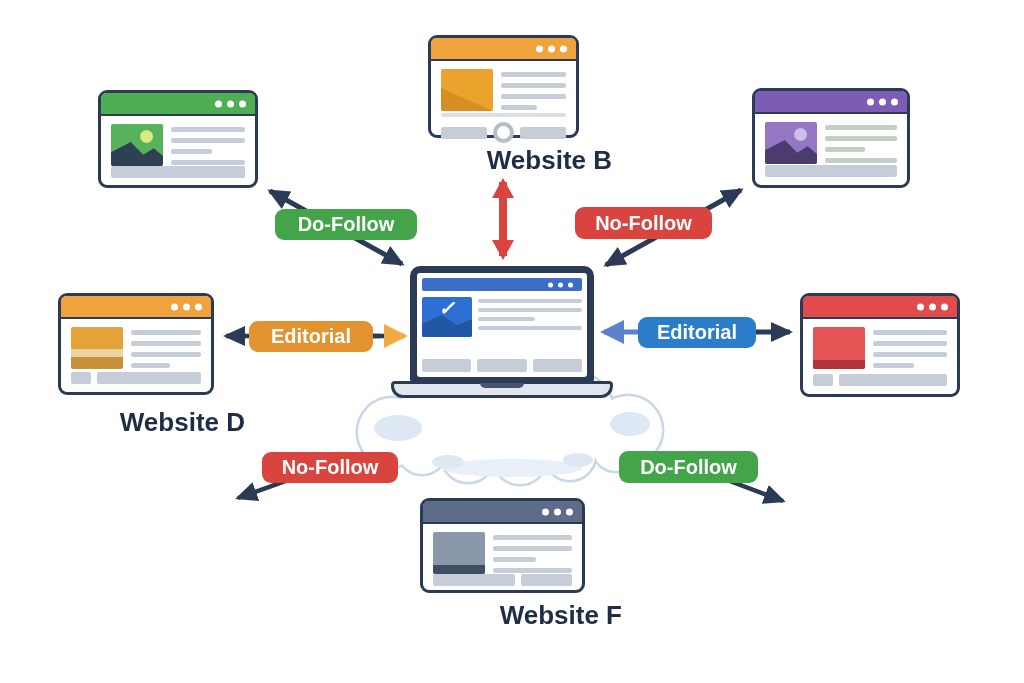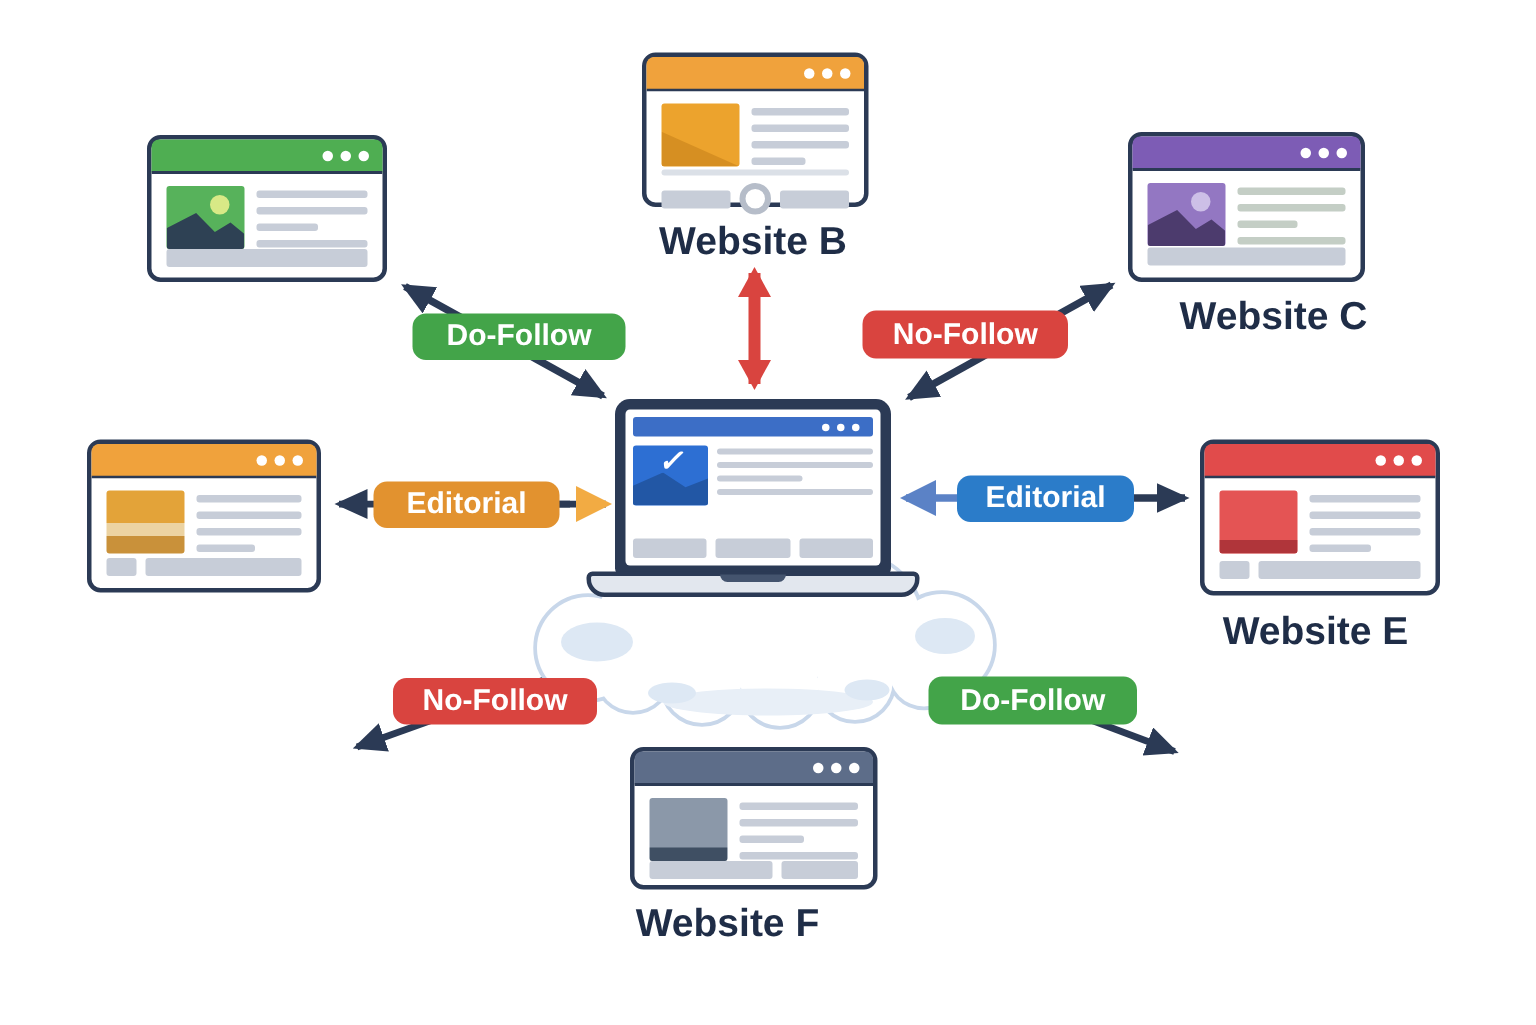--- a/index.html
+++ b/index.html
@@ -48,24 +48,24 @@
   #card-d .thumb{background:linear-gradient(180deg,#e3a339 0 52%,#ecd3a2 52% 72%,#c9913a 72% 100%);}
   #card-e{left:800px;top:293px;width:160px;height:104px;}
   #card-e .card-header{background:var(--redheader);}
   #card-e .thumb{background:#e45454;} #card-e .strip{background:#b0353a;}
   #card-f{left:420px;top:498px;width:165px;height:95px;}
   #card-f .card-header{background:var(--slate);}
   #card-f .thumb{background:#8b98a9;} #card-f .strip{background:#3f4f63;}
   #card-f .bbar.w1{flex:1.6;} #card-f .bbar.w2{flex:1;}
 
   
-  .site-label{position:absolute;z-index:3;width:220px;text-align:center;font-weight:bold;
+  .site-label{position:absolute;z-index:3;width:220px;text-align:right;font-weight:bold;
               font-size:26px;color:var(--ink);letter-spacing:0px;}
   #label-a{left:65px;top:197px;} #label-b{left:392px;top:145px;} #label-c{left:739px;top:195px;}
-  #label-d{left:25px;top:407px;} #label-e{left:767px;top:405px;} #label-f{left:375px;top:600px;}
+  #label-d{left:25px;top:407px;} #label-e{left:767px;top:405px;} #label-f{left:402px;top:600px;}
   #label-main{position:absolute;z-index:3;left:355px;top:410px;width:300px;text-align:center;
               font-weight:bold;font-size:30px;color:var(--ink);}
 
   
   .badge{position:absolute;z-index:4;color:#fff;font-weight:bold;font-size:20px;
          border-radius:9px;display:flex;align-items:center;justify-content:center;
          box-sizing:border-box;}
   #badge-dofollow-top{left:275px;top:209px;width:142px;height:31px;background:var(--greenbadge);}
   #badge-nofollow-top{left:575px;top:207px;width:137px;height:32px;background:var(--red);}
   #badge-editorial-left{left:249px;top:321px;width:124px;height:31px;background:var(--orangebadge);}
@@ -359,22 +359,21 @@
       <div class="mini-bottom">
         <span></span>
           <span></span>
           <span></span>
       </div>
     </div>
   </div>
   <div class="laptop-base"></div>
 
   <div class="site-label" id="label-b">Website B</div>
-  <div class="site-label" id="label-c">Website C</div>
-  <div class="site-label" id="label-e">Website E</div>
+  <div class="site-label" id="label-d">Website D</div>
   <div class="site-label" id="label-f">Website F</div>
 
   <div class="badge" id="badge-dofollow-top">Do-Follow</div>
   <div class="badge" id="badge-nofollow-top">No-Follow</div>
   <div class="badge" id="badge-editorial-left">Editorial</div>
   <div class="badge" id="badge-editorial-right">Editorial</div>
   <div class="badge" id="badge-nofollow-bottom">No-Follow</div>
   <div class="badge" id="badge-dofollow-bottom">Do-Follow</div>
 
 </div>

